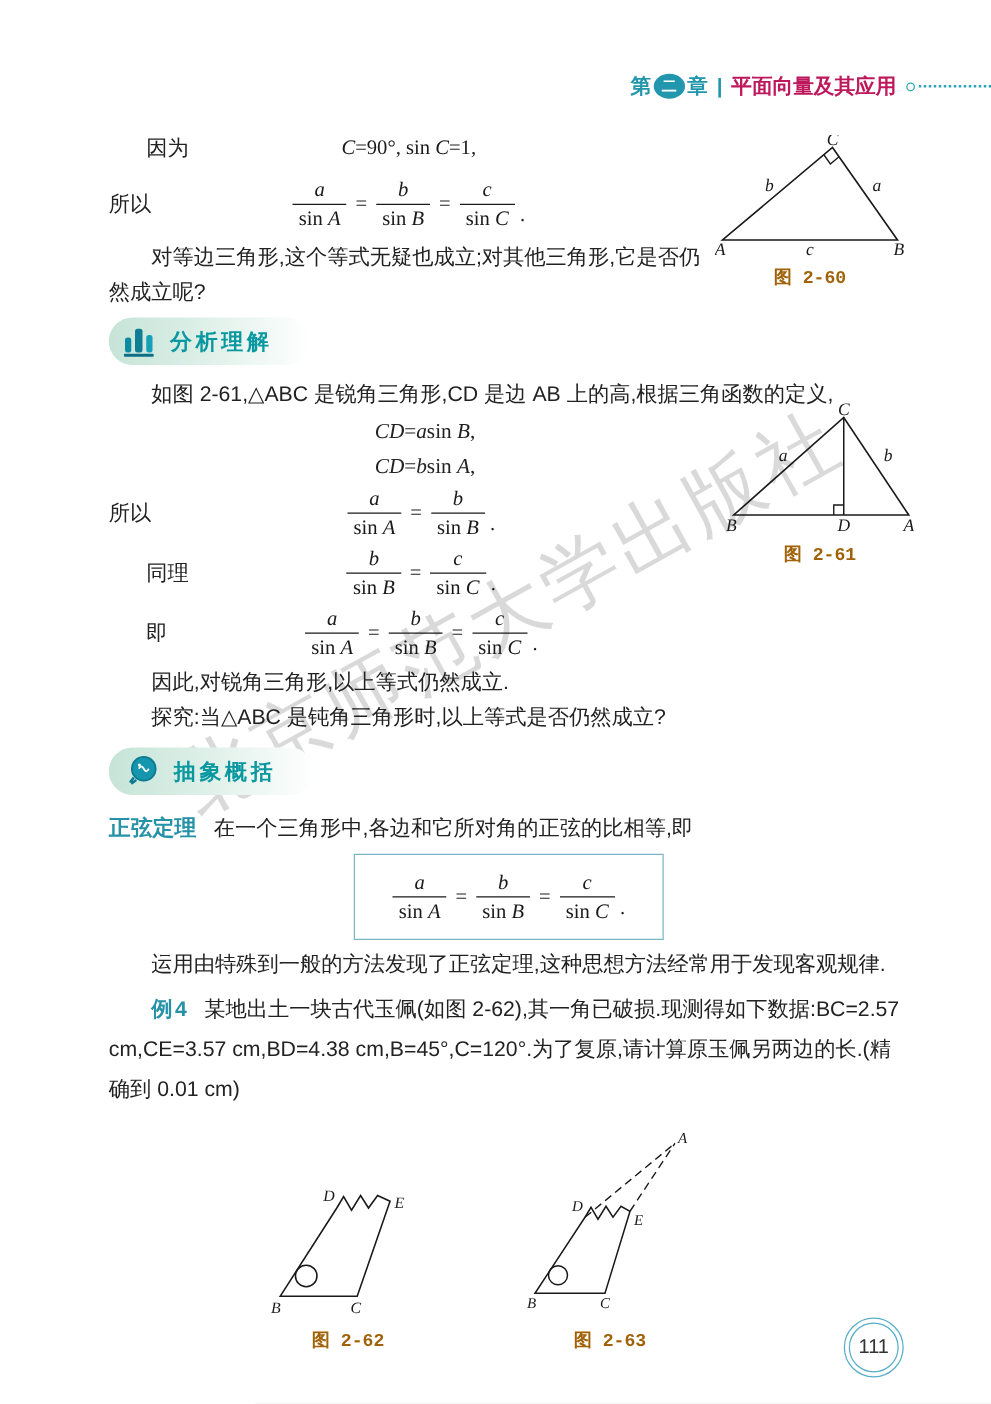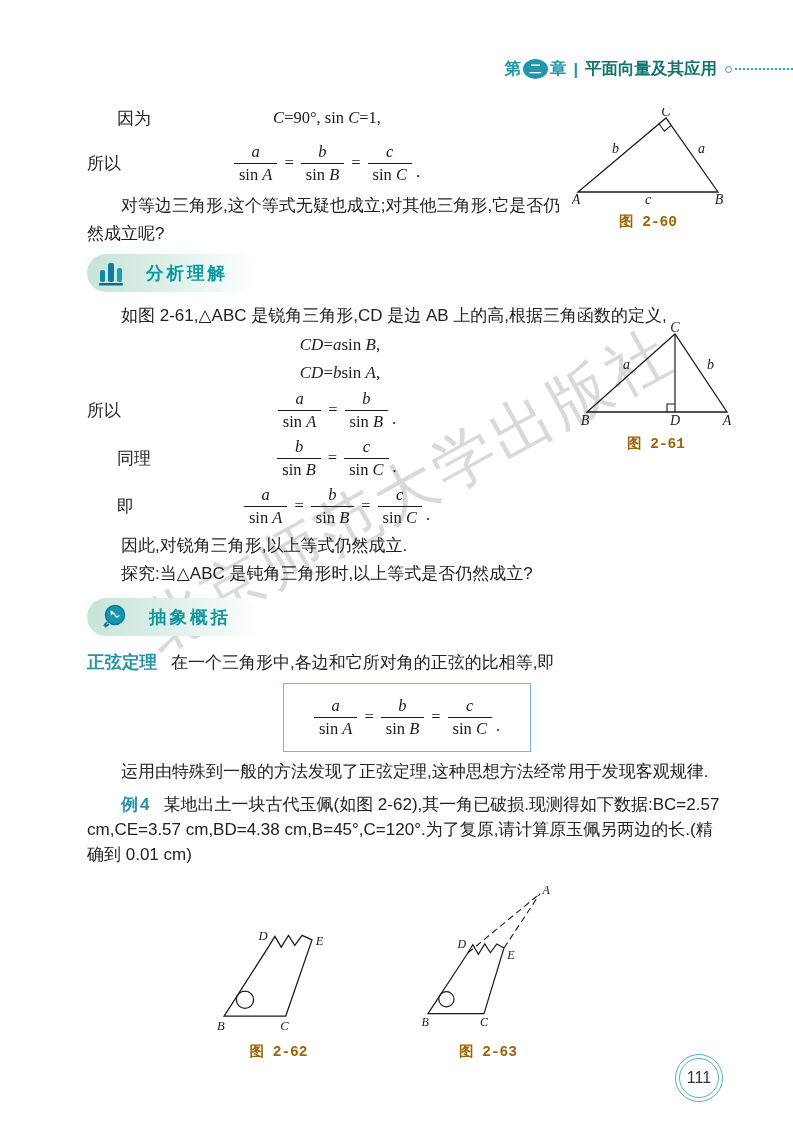--- a/index.html
+++ b/index.html
@@ -11,21 +11,21 @@
              transform:rotate(-29deg);transform-origin:left center;
              font-family:"Liberation Serif","DejaVu Serif",serif;pointer-events:none;}
   
   .header{position:absolute;top:58px;left:0;right:0;display:flex;justify-content:flex-end;
           align-items:center;z-index:1;font-size:16.5px;font-weight:bold;}
   .hd-teal{color:#2196ad;}
   .chapter-circle{display:inline-flex;justify-content:center;align-items:center;
           width:25px;height:20px;border-radius:50%;background:#2196ad;color:#fff;
           font-size:12px;margin:0 2px;}
   .hd-divider{color:#2196ad;margin:0 7px;font-weight:bold;}
-  .hd-title{color:#0f766e;}
+  .hd-title{color:#be185d;}
   .dot-circle{width:5px;height:5px;border:1.5px solid #2da3b8;border-radius:50%;margin-left:8px;}
   .dotline{width:58px;border-top:2px dotted #2da3b8;margin-left:3px;}
   
   .content{position:absolute;left:87px;top:100px;width:640px;z-index:1;font-size:17px;}
   .para{line-height:28px;margin:0;}
   
   .eqrow{position:relative;display:flex;align-items:center;}
   .rowlabel{position:absolute;left:0;font-size:17px;}
   .rowlabel.indent{left:30px;}
   .eqcenter{width:500px;display:flex;justify-content:center;align-items:center;}
@@ -34,31 +34,31 @@
   .math{display:inline-flex;align-items:center;font-family:"Liberation Serif","DejaVu Serif",serif;
         font-size:16.5px;color:#1a1a1a;}
   .math i{font-style:italic;}
   .frac{display:inline-flex;flex-direction:column;align-items:stretch;text-align:center;line-height:1.2;}
   .frac .num{padding:0 5px 1px 5px;}
   .frac .den{border-top:1px solid #1a1a1a;padding:1px 5px 0 5px;}
   .rel{margin:0 7px;}
   .fpunct{margin-left:4px;transform:translateY(9px);}
   .inline-eq{font-family:"Liberation Serif","DejaVu Serif",serif;font-size:17px;margin-left:6px;}
   
-  .badge{display:inline-flex;align-items:center;gap:20px;height:38px;padding:0 30px 0 12px;
+  .badge{display:inline-flex;align-items:center;gap:10px;height:38px;padding:0 30px 0 12px;
          border-radius:19px;
          background:linear-gradient(90deg,#c6e4d8 0%,#daeee6 40%,#f2f9f6 80%,#ffffff 100%);}
   .badge-label{font-weight:bold;font-size:17.5px;color:#0a98a0;letter-spacing:3px;}
   
   .defrow{display:flex;align-items:baseline;gap:14px;margin-top:14px;}
   .term{color:#2592a8;font-weight:bold;font-size:17.5px;white-space:nowrap;}
   .boxrow{display:flex;justify-content:center;margin-top:8px;}
   .formula-box{border:1.5px solid #7ab6c6;padding:12px 30px;}
   
-  .example{margin-top:8px;line-height:25px;text-indent:2em;}
+  .example{margin-top:8px;line-height:32px;text-indent:2em;}
   .example-label{color:#2592a8;font-weight:bold;margin-right:12px;letter-spacing:2px;}
   
   .figure{position:absolute;display:flex;flex-direction:column;align-items:center;z-index:1;}
   .figcaption{color:#a16207;font-weight:bold;font-size:14.5px;margin-top:6px;text-align:center;font-family:Liberation Mono, monospace;}
   .figrow{display:flex;align-items:flex-end;margin-top:4px;margin-left:128px;gap:78px;}
   .figblock{display:flex;flex-direction:column;align-items:center;}
   svg text{font-family:"Liberation Serif","DejaVu Serif",serif;font-style:italic;fill:#1a1a1a;}
   
   .pagenum-outer{position:absolute;left:675px;top:1054px;width:46px;height:46px;border:1.5px solid #56aec8;
           border-radius:50%;display:flex;justify-content:center;align-items:center;z-index:1;}

